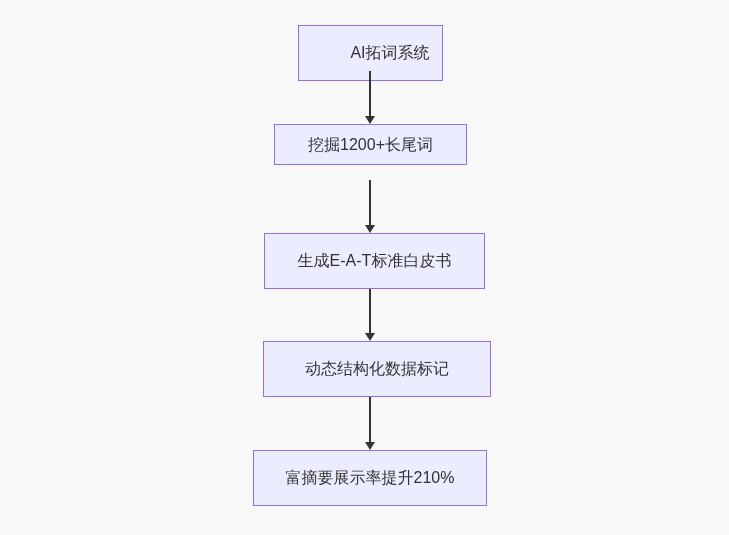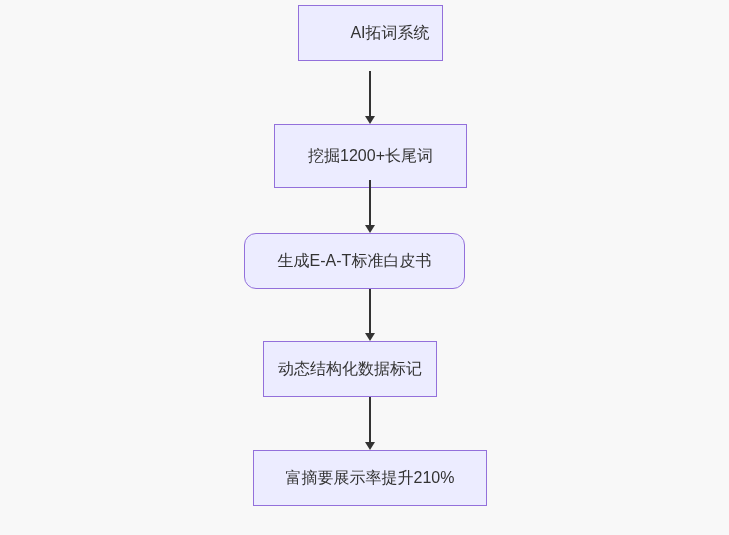--- a/index.html
+++ b/index.html
@@ -22,24 +22,24 @@
     align-items: center;
     justify-content: center;
     background: #ECECFF;
     border: 1.5px solid #9370DB;
     color: #333333;
     font-size: 16px;
     line-height: 1;
     text-align: center;
     white-space: nowrap;
   }
-  .n1 { left: 298px; top: 5px;  width: 145px; height: 56px; padding-left: 39px; }
-  .n2 { left: 274px; top: 124px; width: 193px; height: 64px; }
-  .n3 { left: 244px; top: 233px; width: 221px; height: 56px; border-radius: 12px; }
-  .n4 { left: 263px; top: 341px; width: 174px; height: 56px; text-align: center; }
+  .n1 { left: 298px; top: 25px;  width: 145px; height: 56px; padding-left: 39px; }
+  .n2 { left: 274px; top: 124px; width: 193px; height: 41px; }
+  .n3 { left: 264px; top: 233px; width: 221px; height: 56px; }
+  .n4 { left: 263px; top: 341px; width: 228px; height: 56px; text-align: center; }
   .n5 { left: 253px; top: 450px; width: 234px; height: 56px; align-items: center; }
 
   .connector {
     position: absolute;
     left: 369px;
     width: 2px;
     background: #333333;
   }
   .c1 { top: 71px;  height: 45px; }
   .c2 { top: 180px; height: 45px; }

